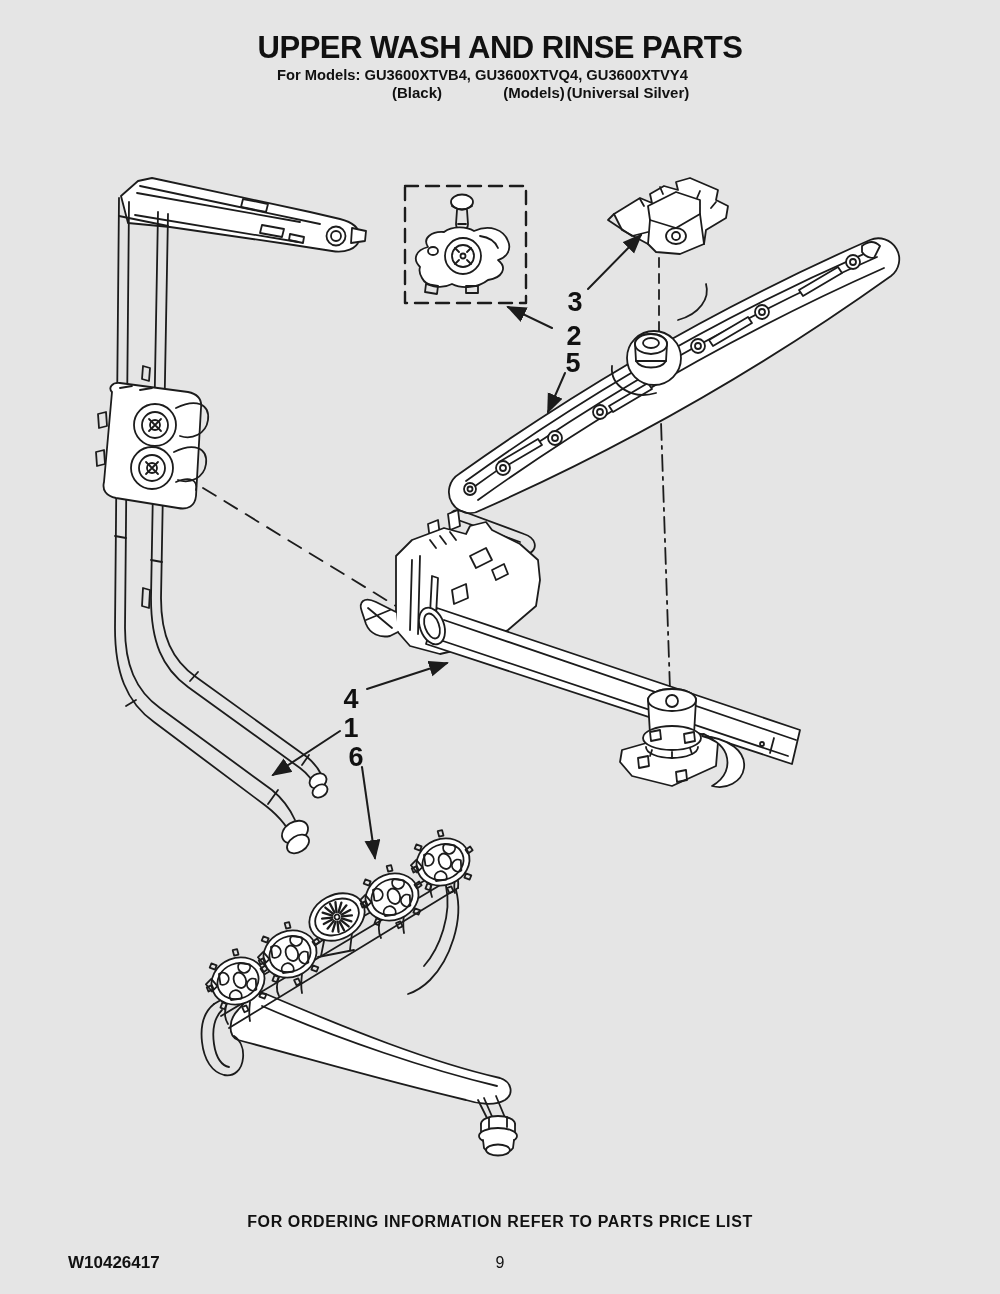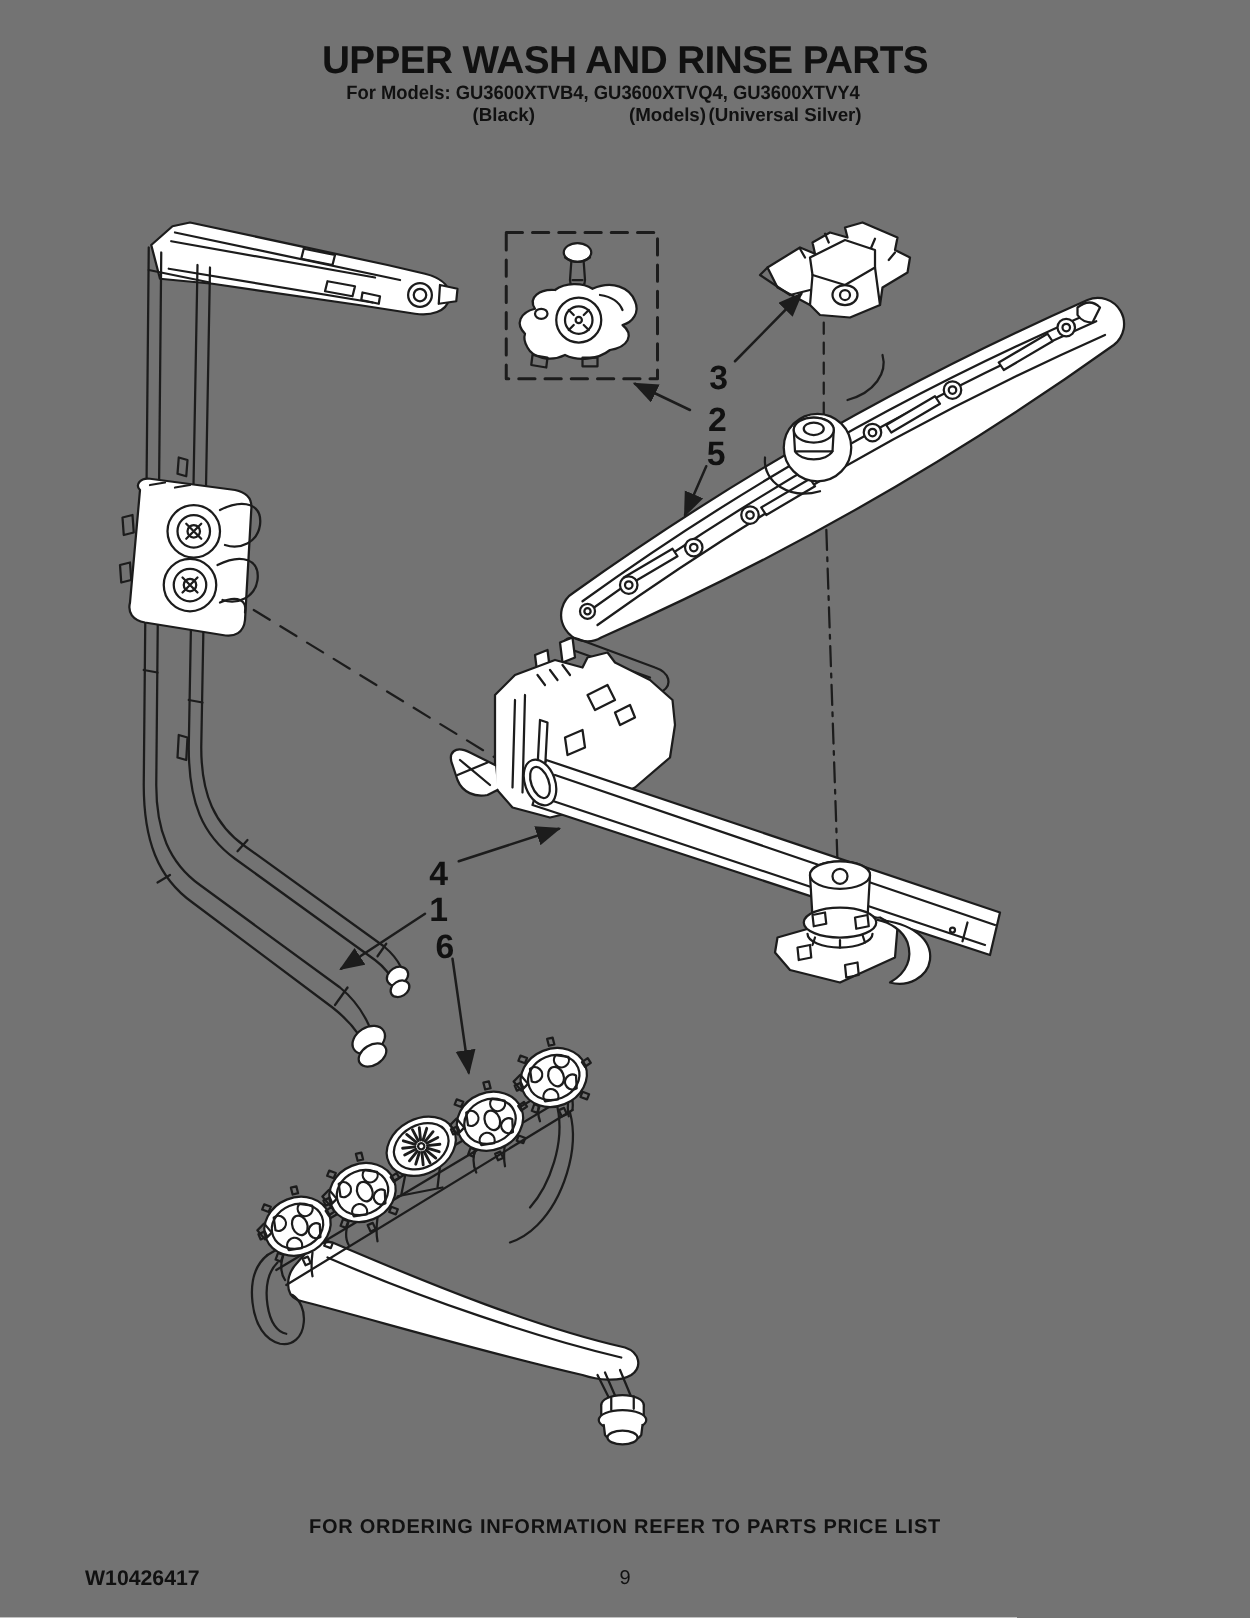--- a/index.html
+++ b/index.html
@@ -1,30 +1,30 @@
 <!DOCTYPE html>
 <html><head>
 <meta charset="utf-8">
 <style>
   html,body{margin:0;padding:0;background:#ffffff;}
   .page{
-    position:relative;width:1000px;height:1294px;background:#737373;
+    position:relative;width:1000px;height:1294px;background:#e5e5e5;
     font-family:"Liberation Sans",sans-serif;color:#111;overflow:hidden;
   }
   .title{
     position:absolute;top:30px;left:0;width:1000px;text-align:center;
     font-size:31px;font-weight:bold;letter-spacing:-0.5px;white-space:nowrap;
   }
   .models-line{
     position:absolute;top:66px;left:277px;font-size:15.5px;font-weight:bold;
     white-space:nowrap;transform:scaleX(0.95);transform-origin:left top;
   }
   .finish{position:absolute;top:84px;font-size:15px;font-weight:bold;
     transform:translateX(-50%);white-space:nowrap;}
-  .finish.f1{left:403px;} .finish.f2{left:534px;} .finish.f3{left:628px;}
+  .finish.f1{left:417px;} .finish.f2{left:534px;} .finish.f3{left:628px;}
   .footer-note{
     position:absolute;top:1213px;left:0;width:1000px;text-align:center;
     font-size:16px;font-weight:bold;letter-spacing:0.6px;
   }
   .doc-number{position:absolute;top:1253px;left:68px;font-size:17px;font-weight:bold;}
   .page-number{position:absolute;top:1254px;left:0;width:1000px;text-align:center;font-size:16px;}
   svg.diagram{position:absolute;left:0;top:0;}
   .ink{fill:none;stroke:#1c1c1c;stroke-width:1.8;stroke-linecap:round;stroke-linejoin:round;}
   .co{font-family:"Liberation Sans",sans-serif;font-size:27px;font-weight:bold;fill:#111;
       text-anchor:middle;stroke:none;}

